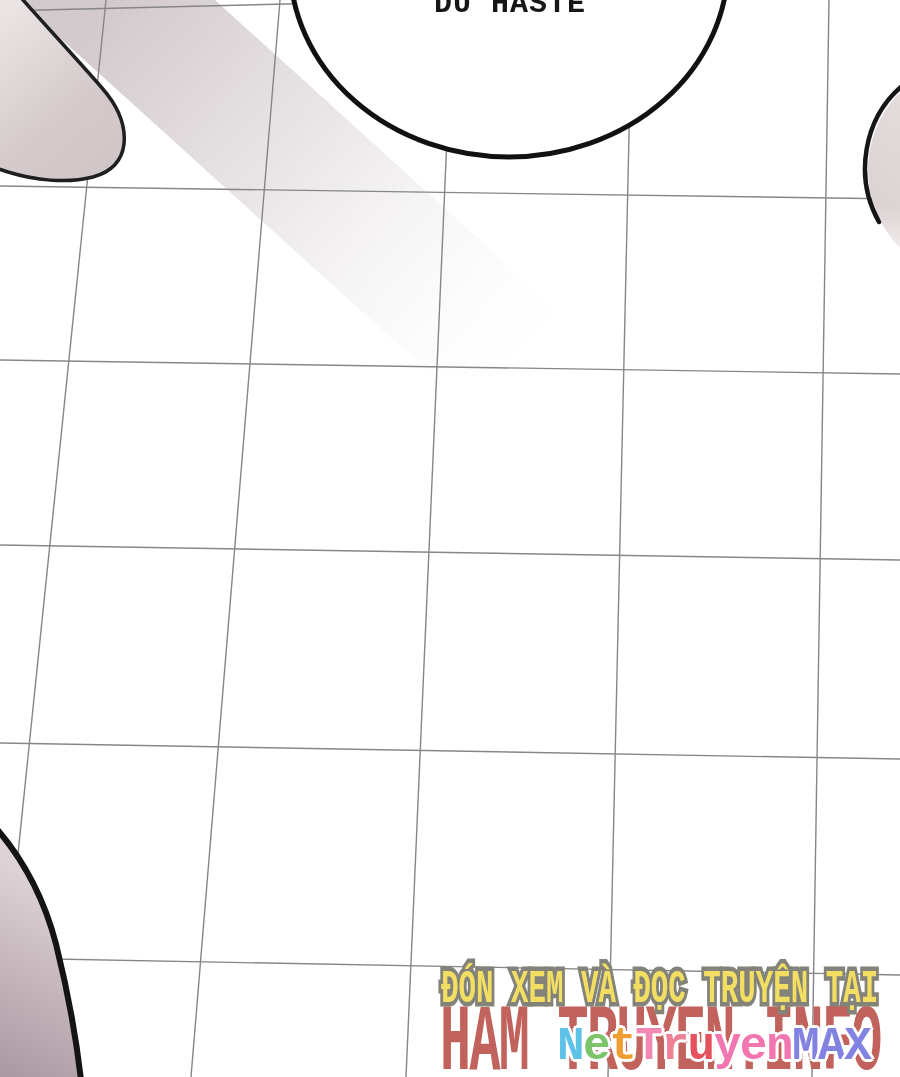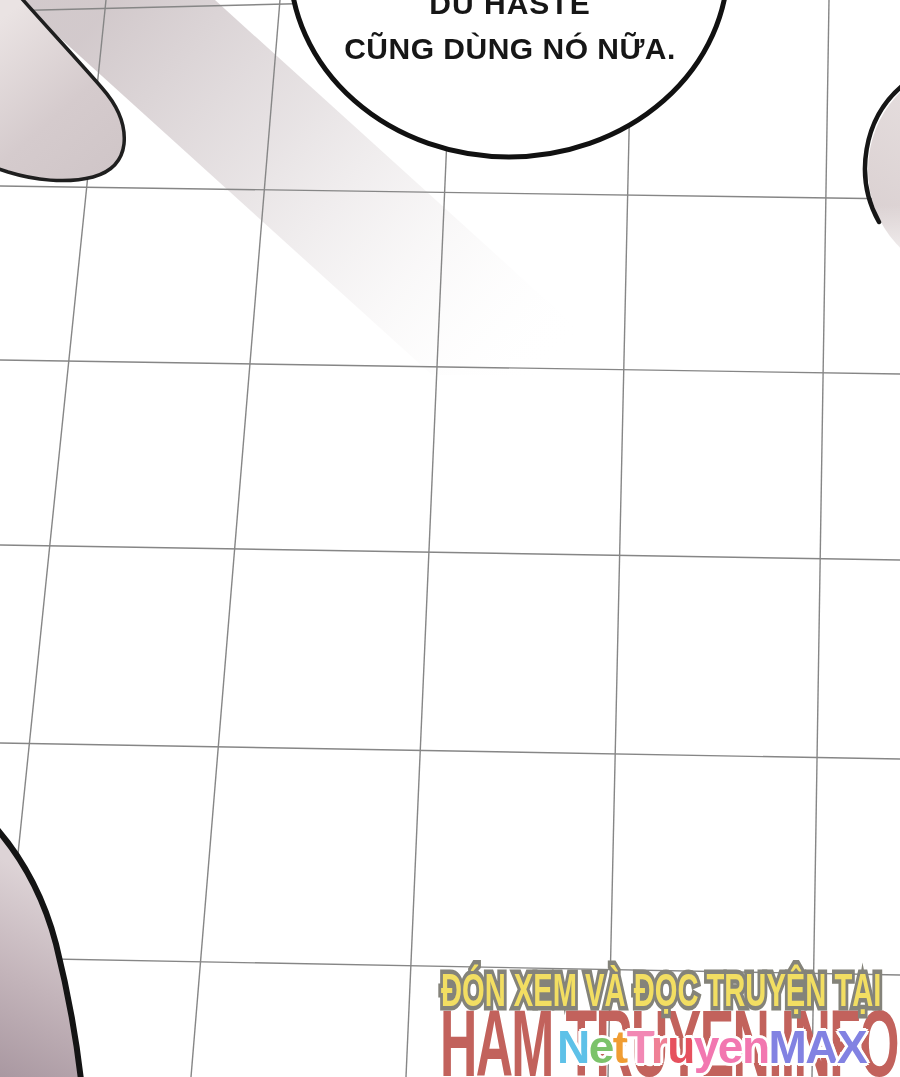--- a/index.html
+++ b/index.html
@@ -1,18 +1,18 @@
 <!DOCTYPE html>
 <html><head>
 <meta charset="utf-8">
 <style>
   html,body { margin:0; padding:0; background:#fff; }
   .stage {
     position:relative; width:900px; height:1077px; overflow:hidden;
-    background:#ffffff; font-family:Liberation Sans, sans-serif;
+    background:#ffffff; font-family:Liberation Mono, monospace;
   }
   .stage svg.art { position:absolute; left:0; top:0; }
 
   
   .bubble-line {
     position:absolute; left:292px; width:436px; text-align:center;
     font-weight:bold; color:#161616; white-space:nowrap; z-index:5;
   }
   .bubble-line.l1 { top:-11px; font-size:30px; line-height:30px; letter-spacing:1px; }
   .bubble-line.l2 { top:34px;  font-size:30px; line-height:30px; letter-spacing:0.5px; }
@@ -107,21 +107,20 @@
     <path d="M 902,86 A 96 104 0 0 0 879,222" fill="none" stroke="#161616" stroke-width="4.5" stroke-linecap="round"></path>
 
     <path d="M -4,828 C 22,858 44,898 56,944 C 67,988 76,1036 81,1080
              L -10,1080 Z" fill="url(#leftGrad)"></path>
     <path d="M -4,828 C 22,858 44,898 56,944 C 67,988 76,1036 81,1080" fill="none" stroke="#141414" stroke-width="6"></path>
 
     <ellipse cx="509" cy="-36" rx="219" ry="193" fill="#ffffff" stroke="#111111" stroke-width="5"></ellipse>
   </svg>
 
   <div class="bubble-line l1">DU HASTE</div>
-  <div class="bubble-line l2">CŨNG DÙNG NÓ NỮA.</div>
 
   <div class="site-name" style="color: rgb(194, 98, 92);">HAM TRUYEN.INFO</div>
 
   <div class="watermark"><span class="wm-letter" style="color: rgb(94, 193, 232);">N</span><span class="wm-letter" style="color: rgb(124, 195, 106);">e</span><span class="wm-letter" style="color: rgb(240, 157, 50);">t</span><span class="wm-letter" style="color: rgb(242, 136, 180);">T</span><span class="wm-letter" style="color: rgb(239, 128, 149);">r</span><span class="wm-letter" style="color: rgb(230, 81, 94);">u</span><span class="wm-letter" style="color: rgb(242, 119, 176);">y</span><span class="wm-letter" style="color: rgb(242, 119, 176);">e</span><span class="wm-letter" style="color: rgb(242, 119, 176);">n</span><span class="wm-letter" style="color: rgb(130, 130, 226);">M</span><span class="wm-letter" style="color: rgb(130, 130, 226);">A</span><span class="wm-letter" style="color: rgb(130, 130, 226);">X</span></div>
 
   <div class="tagline">
     <span class="copy stroke" style="-webkit-text-stroke: 9px rgb(132, 131, 122); color: rgb(132, 131, 122);">ĐÓN XEM VÀ ĐỌC TRUYỆN TẠI</span>
     <span class="copy fill" style="color: rgb(242, 222, 98);">ĐÓN XEM VÀ ĐỌC TRUYỆN TẠI</span>
   </div>
 

